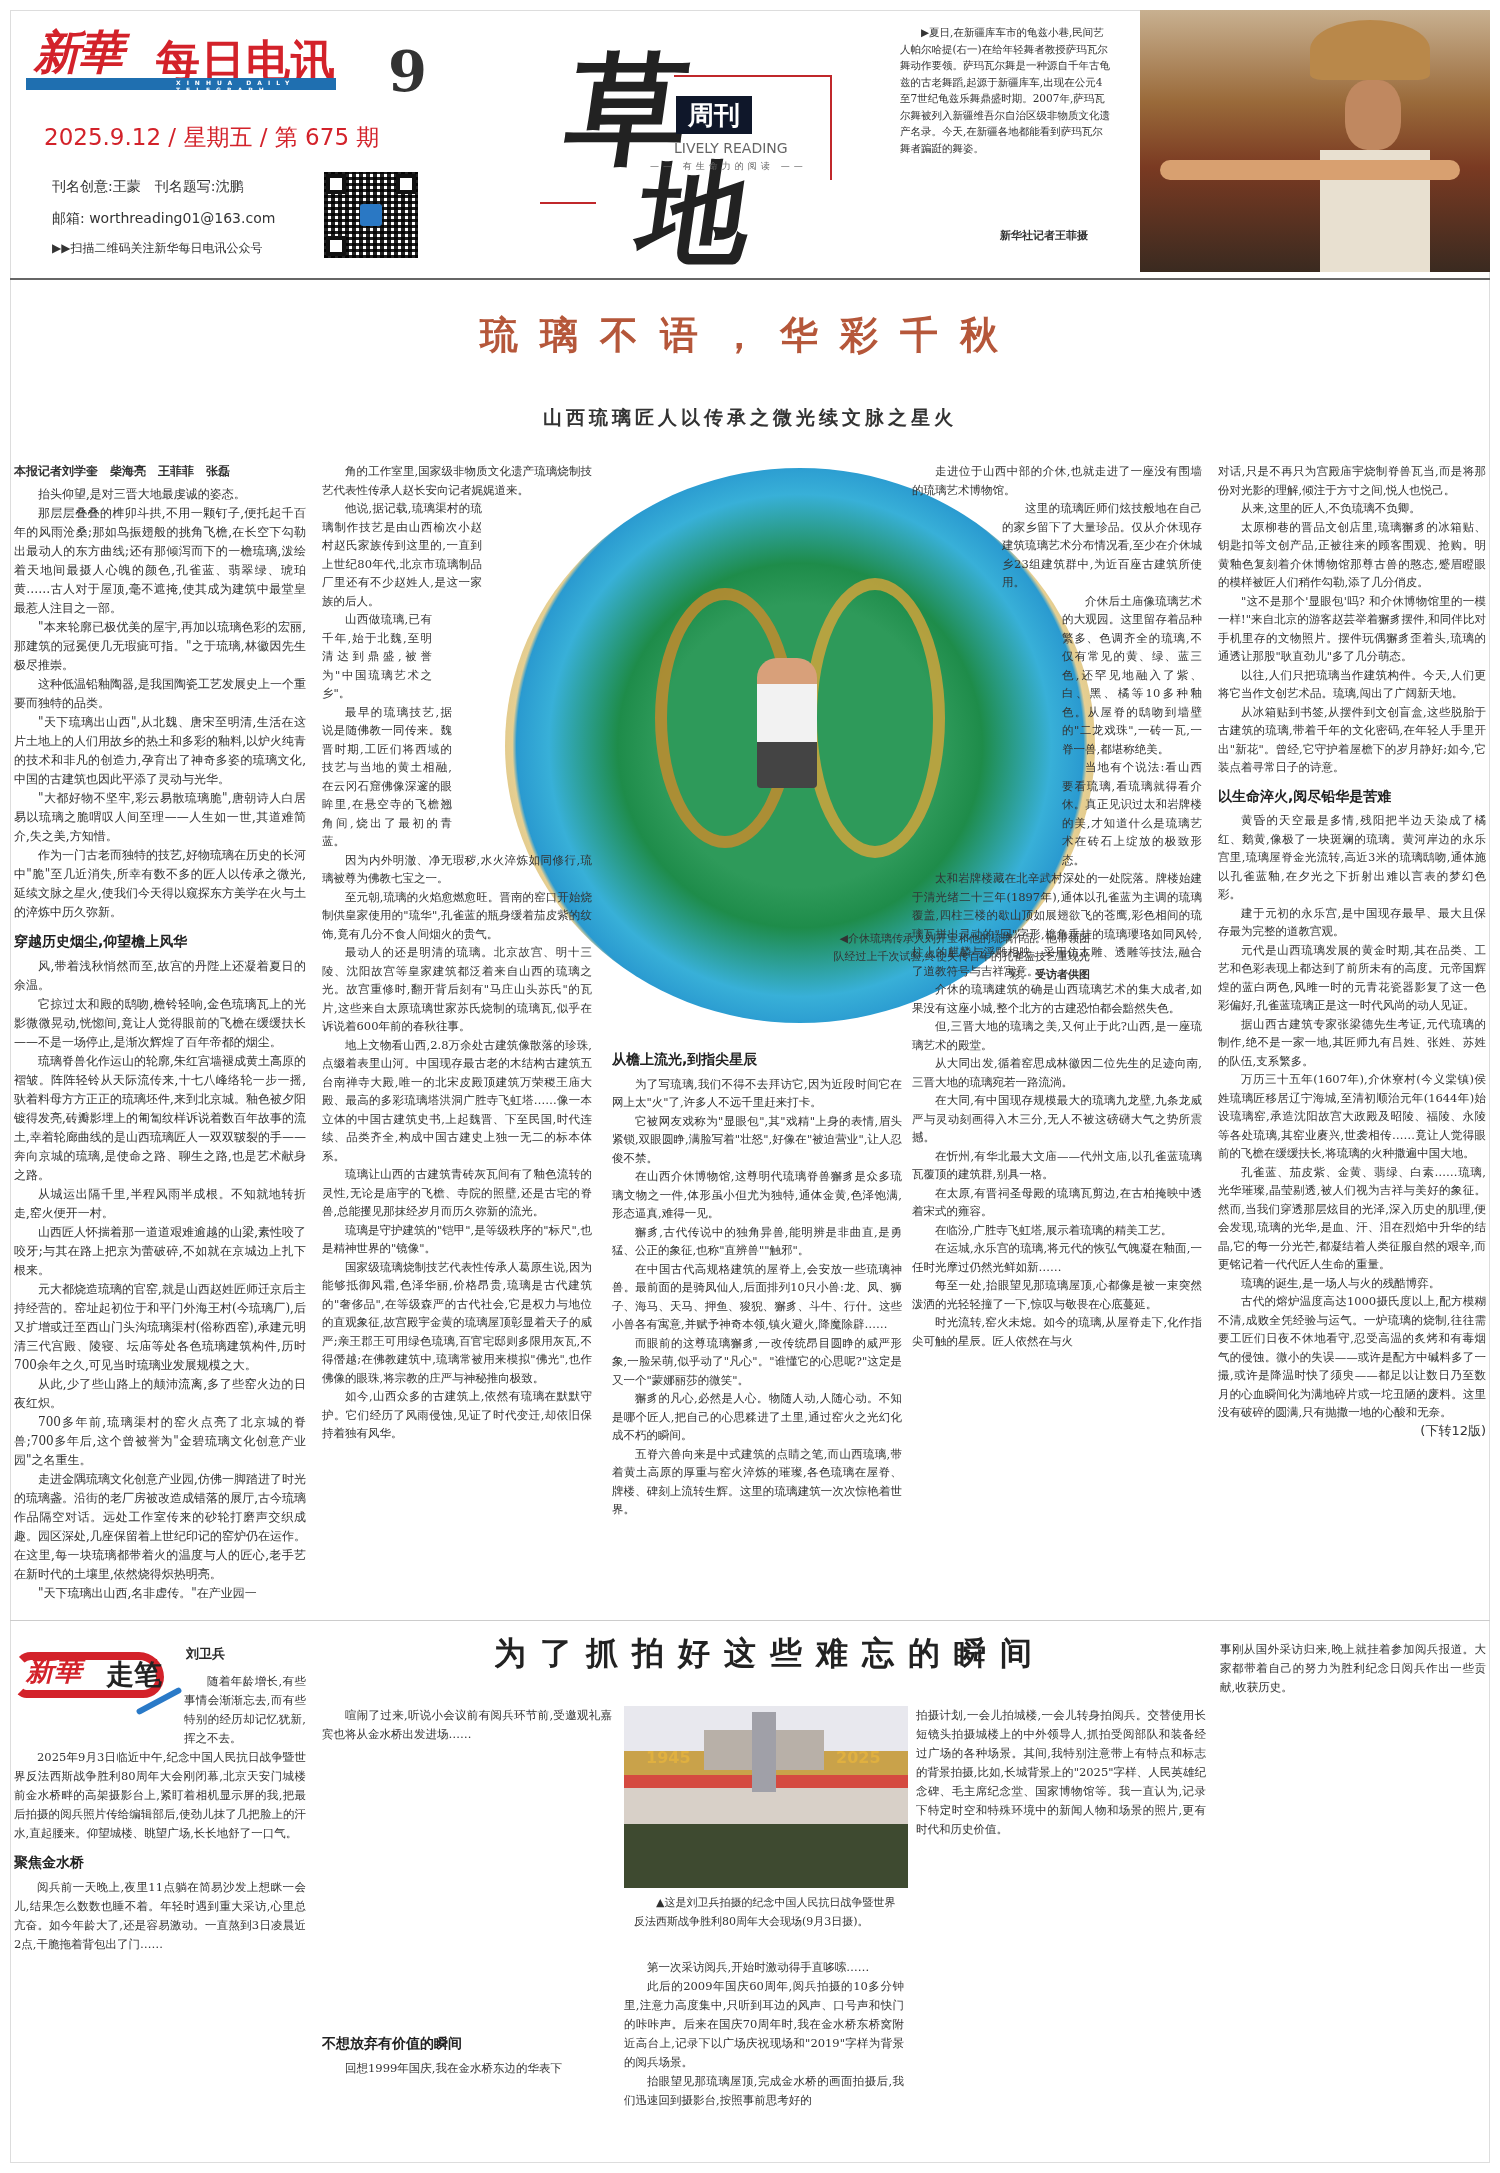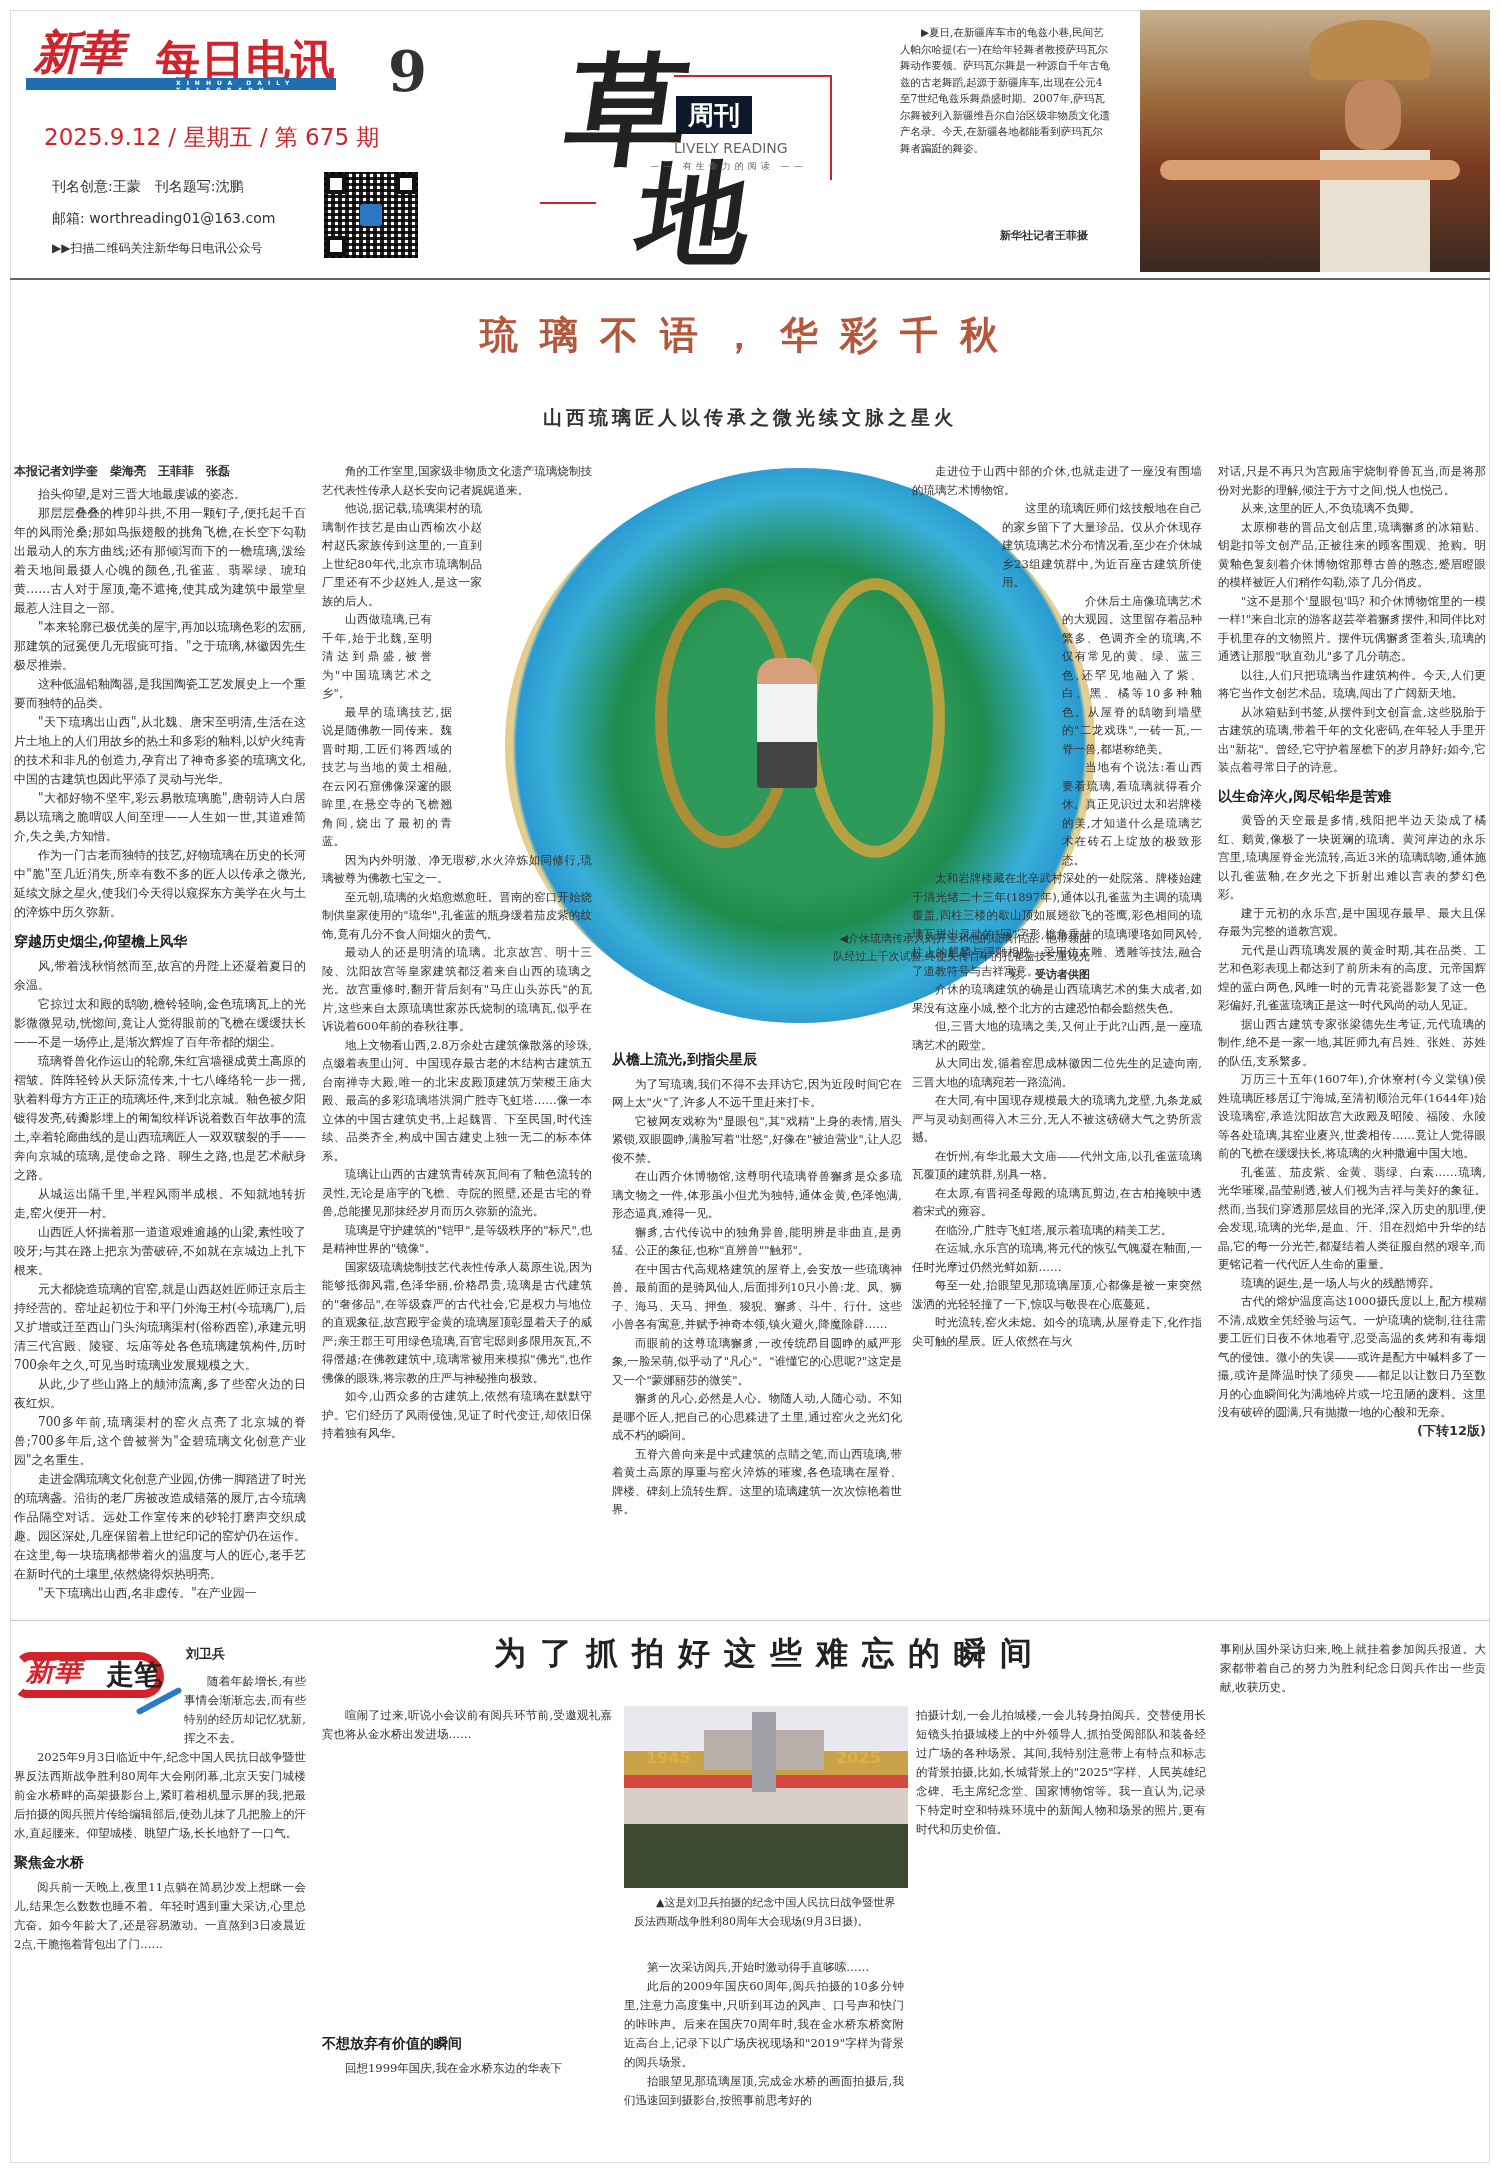--- a/index.html
+++ b/index.html
@@ -39,21 +39,21 @@
   .top-photo .shirt { position: absolute; left: 180px; top: 140px; width: 110px; height: 122px; background: #e8e0d0; }
   .divider { position: absolute; left: 10px; top: 278px; width: 1480px; height: 2px; background: #666; }
   
   .headline { position: absolute; left: 0; top: 310px; width: 1500px; text-align: center; font-family: "DejaVu Sans", sans-serif; font-weight: bold; font-size: 38px; letter-spacing: 22px; color: #b5573a; }
   .subhead { position: absolute; left: 0; top: 405px; width: 1500px; text-align: center; font-family: "DejaVu Sans", sans-serif; font-size: 19px; letter-spacing: 4px; color: #333; }
   
   .col { position: absolute; font-size: 12px; line-height: 19px; color: #333; text-align: justify; }
   .col p { text-indent: 2em; }
   .byline { font-family: "DejaVu Sans", sans-serif; font-weight: bold; font-size: 12px; color: #333; margin-bottom: 4px; text-indent: 0 !important; }
   .section-h { font-family: "DejaVu Sans", sans-serif; font-weight: bold; font-size: 14px; margin: 10px 0 6px; color: #222; }
-  .cont { text-align: right; font-family: "DejaVu Sans", sans-serif; font-weight: bold; font-size: 13px; }
+  .cont { text-align: right; font-family: "DejaVu Sans", sans-serif; font-weight: normal; font-size: 13px; }
   
   .disc { position: absolute; left: 505px; top: 468px; width: 590px; height: 555px; border-radius: 50%;
     background: radial-gradient(circle at 50% 50%, #2e9a5a 0 35%, #1e8c4a 45%, #38b0d8 62%, #2a9ad0 70%, #e6cf92 71%, #d9be7c 80%, #c7a766 81%, transparent 82%); }
   .disc .dragon1 { position: absolute; left: 150px; top: 120px; width: 140px; height: 260px; border-radius: 50%; border: 12px solid #d58a2a; opacity: 0.75; }
   .disc .dragon2 { position: absolute; left: 300px; top: 110px; width: 140px; height: 280px; border-radius: 50%; border: 12px solid #e3a53a; opacity: 0.75; }
   .disc .person { position: absolute; left: 252px; top: 190px; width: 60px; height: 130px; background: linear-gradient(180deg,#d8a07a 0 20%, #f2f2f2 20% 65%, #444 65%); border-radius: 20px 20px 4px 4px; }
   .disc-caption { position: absolute; left: 830px; top: 930px; width: 260px; font-size: 11px; line-height: 18px; text-align: right; color: #333; }
   .disc-credit { font-family: "DejaVu Sans", sans-serif; font-weight: bold; }
   .sep-line { position: absolute; left: 10px; top: 1620px; width: 1480px; height: 1px; background: #ccc; }
   

